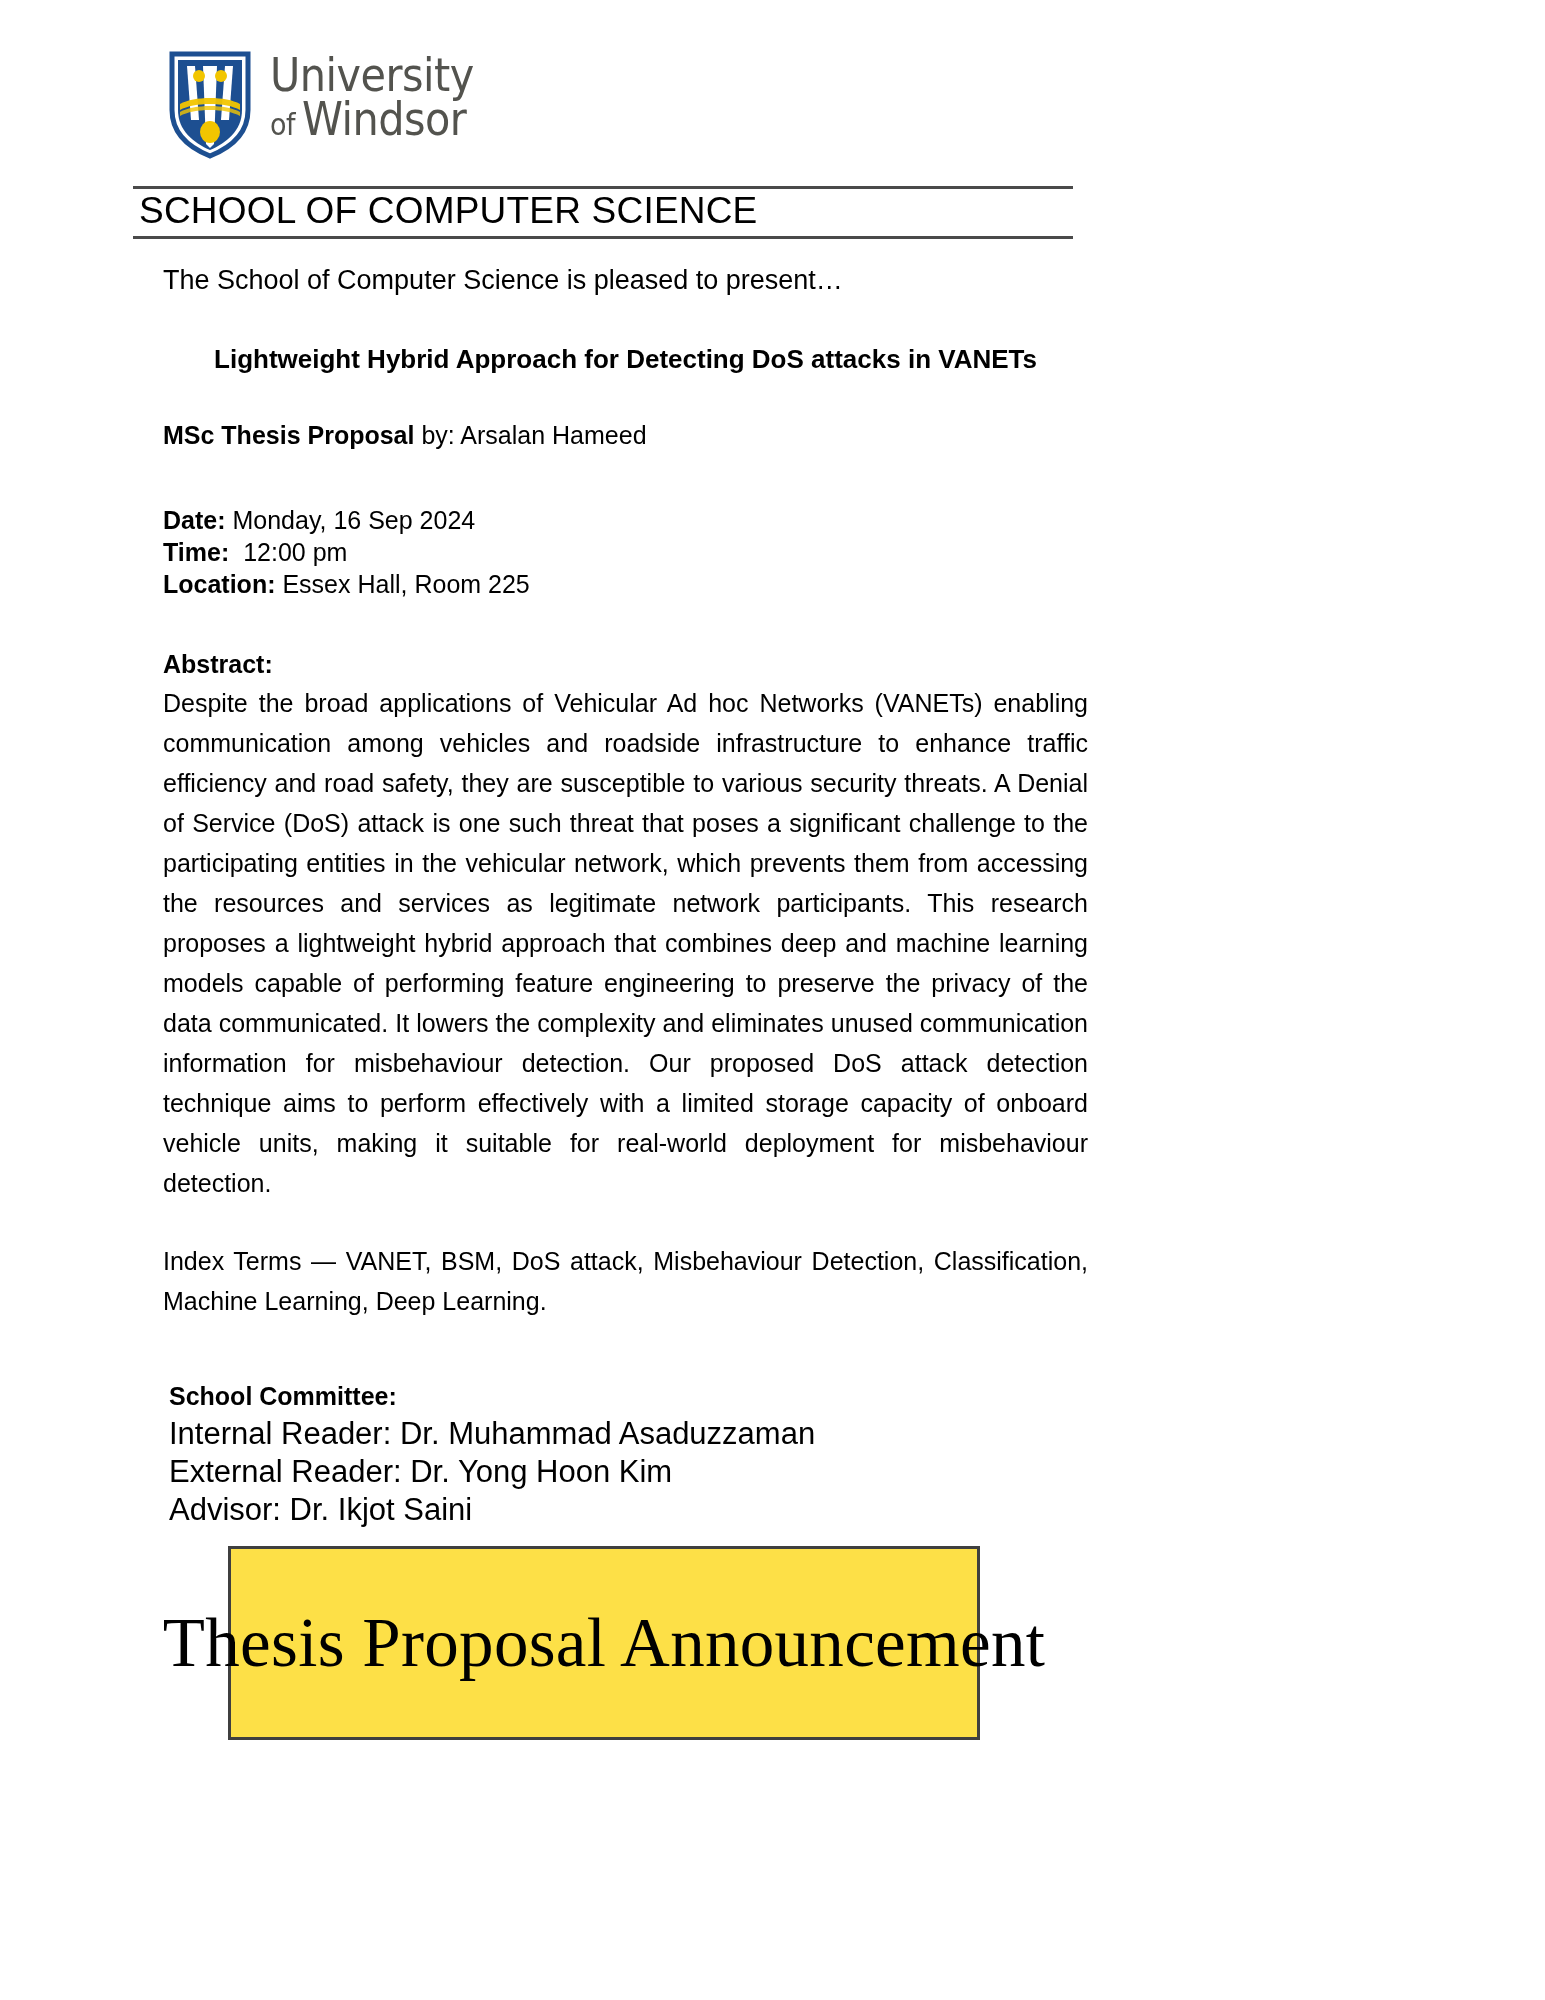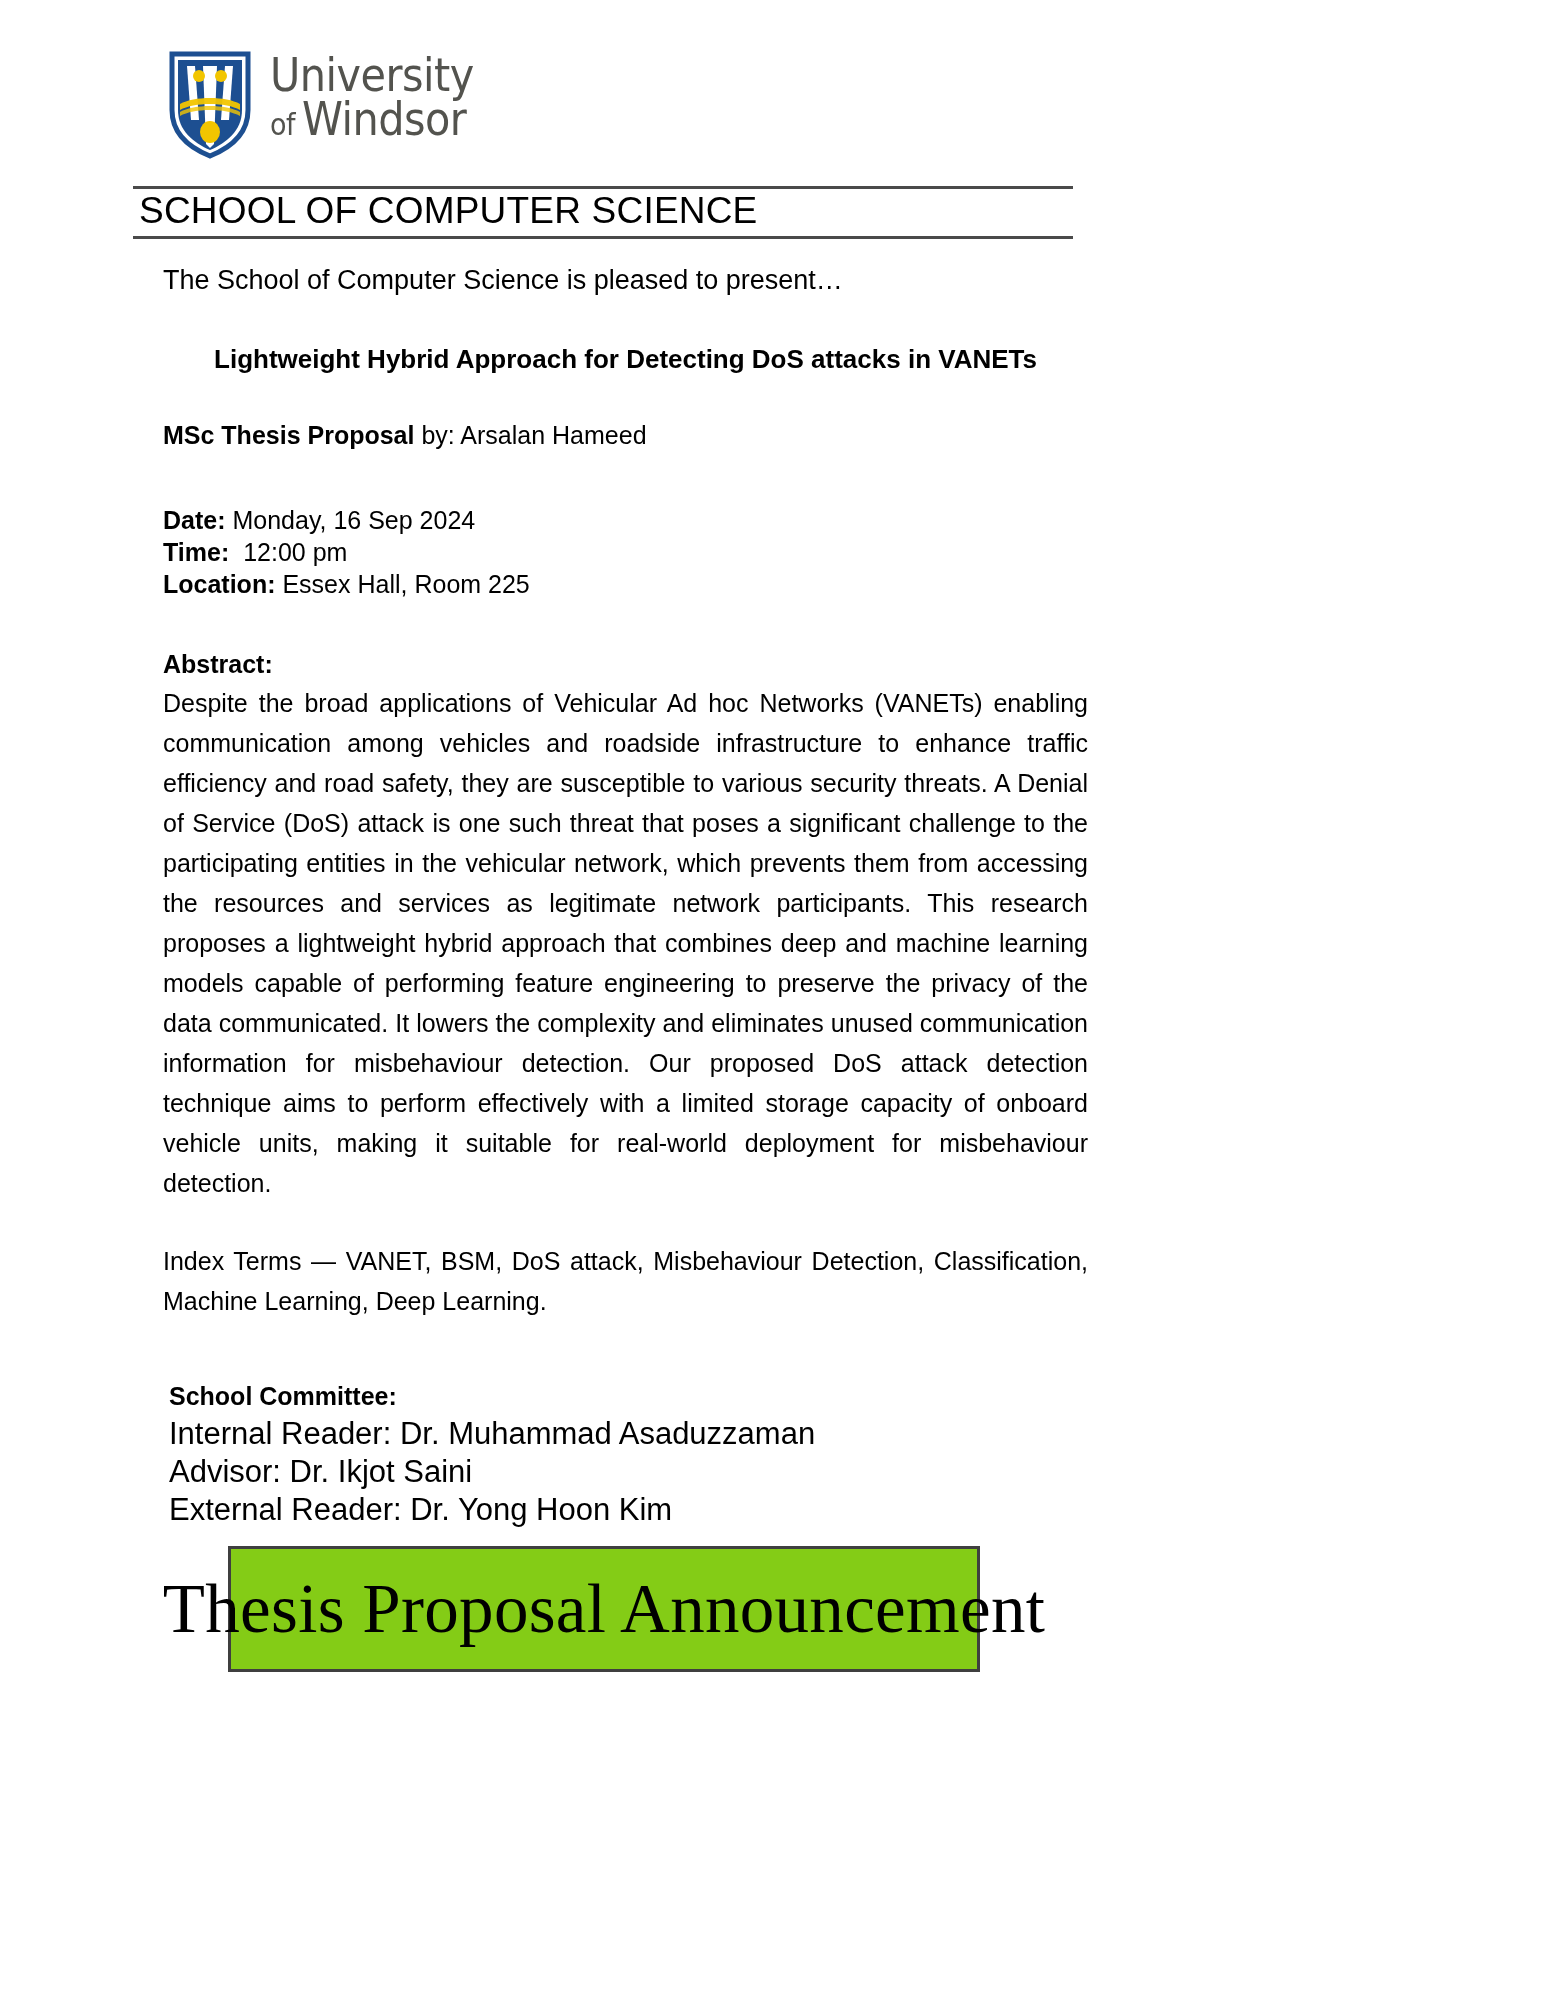--- a/index.html
+++ b/index.html
@@ -158,22 +158,22 @@
     line-height: 38px;
     margin: 0;
   }
 
   
   .announce-box {
     position: absolute;
     left: 228px;
     top: 1546px;
     width: 752px;
-    height: 126px;
-    background: #84cc16;
+    height: 194px;
+    background: #fde047;
     border: 3px solid #3f3f3f;
     box-sizing: border-box;
     display: flex;
     align-items: center;
     justify-content: center;
   }
   .announce-text {
     font-family: "Liberation Serif", "DejaVu Serif", serif;
     font-size: 69px;
     line-height: 78px;
@@ -230,22 +230,22 @@
     </div>
 
     <p class="abstract-label">Abstract:</p>
     <p class="abstract-text">Despite the broad applications of Vehicular Ad hoc Networks (VANETs) enabling communication among vehicles and roadside infrastructure to enhance traffic efficiency and road safety, they are susceptible to various security threats. A Denial of Service (DoS) attack is one such threat that poses a significant challenge to the participating entities in the vehicular network, which prevents them from accessing the resources and services as legitimate network participants. This research proposes a lightweight hybrid approach that combines deep and machine learning models capable of performing feature engineering to preserve the privacy of the data communicated. It lowers the complexity and eliminates unused communication information for misbehaviour detection. Our proposed DoS attack detection technique aims to perform effectively with a limited storage capacity of onboard vehicle units, making it suitable for real-world deployment for misbehaviour detection.</p>
 
     <p class="index-terms">Index Terms — VANET, BSM, DoS attack, Misbehaviour Detection, Classification, Machine Learning, Deep Learning.</p>
 
     <div class="committee">
       <p class="committee-head">School Committee:</p>
       <p class="committee-line">Internal Reader: Dr. Muhammad Asaduzzaman</p>
+      <p class="committee-line">External Reader: Dr. Yong Hoon Kim</p>
       <p class="committee-line">Advisor: Dr. Ikjot Saini</p>
-      <p class="committee-line">External Reader: Dr. Yong Hoon Kim</p>
     </div>
 
   </div>
 
   <div class="announce-box">
     <span class="announce-text">Thesis Proposal Announcement</span>
   </div>
 
 </div>
 

